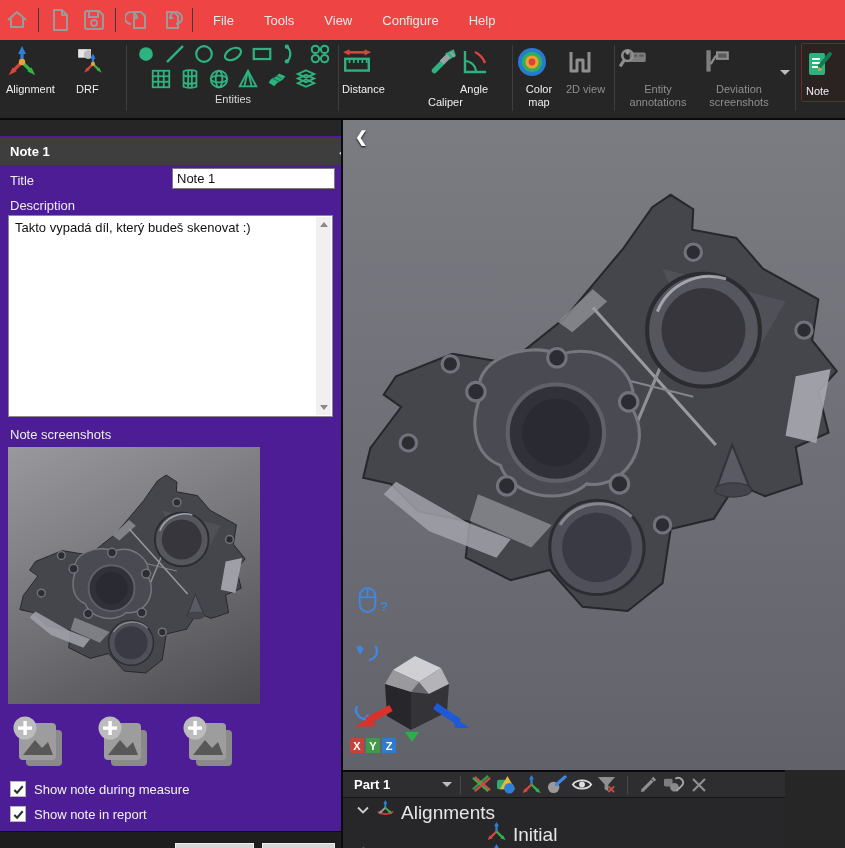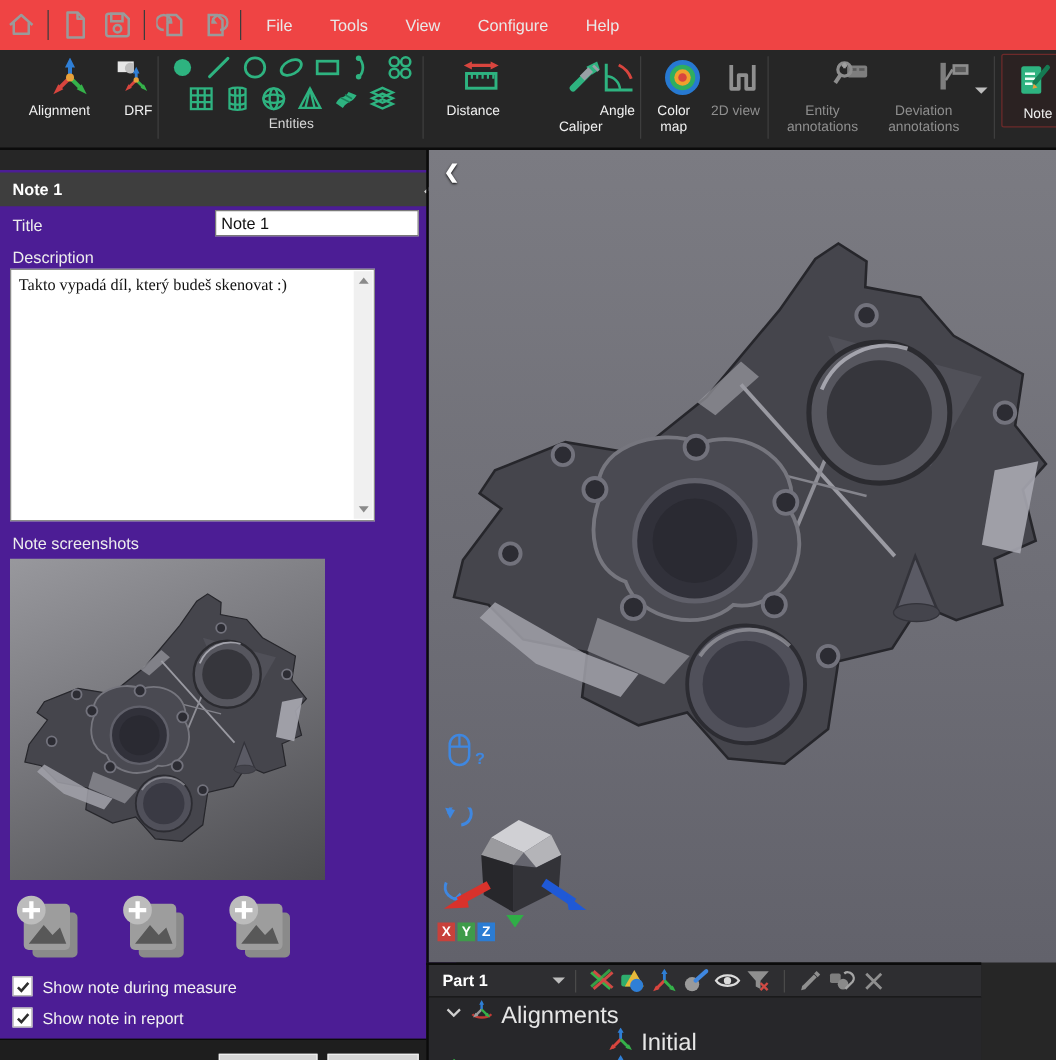--- a/index.html
+++ b/index.html
@@ -8,37 +8,37 @@
   svg{display:block;}
   
   .topbar{position:absolute;top:0;left:0;width:100%;height:40px;background:#ef4444;display:flex;align-items:center;}
   .qbtn{width:34px;height:32px;display:flex;align-items:center;justify-content:center;}
   .qdiv{width:1px;height:24px;background:#3c3c3c;margin:0 4px;}
   .menu{display:flex;align-items:center;margin-left:16px;gap:30px;}
   .menu-item{color:#e9e9e9;font-size:13px;cursor:default;}
   
   .ribbon{position:absolute;top:40px;left:0;width:100%;height:78px;background:#262626;border-bottom:2px solid #0b0b0b;}
   .rb-div{position:absolute;top:5px;height:66px;width:1px;background:#3e3e3e;}
-  .rb-btn{position:absolute;top:4px;display:flex;flex-direction:column;align-items:flex-end;gap:3px;}
+  .rb-btn{position:absolute;top:4px;display:flex;flex-direction:column;align-items:flex-start;gap:3px;}
   .rb-ico{height:36px;display:flex;align-items:center;justify-content:center;}
   .rb-lbl{font-size:11px;line-height:1.18;color:#f0f0f0;text-align:center;}
   .rb-btn.disabled .rb-lbl{color:#8f8f8f;}
   .rb-note{border:1px solid #6e2a2a;background:#2b2222;border-radius:2px;padding:2px 4px 3px 4px;}
   .ent-grid{position:absolute;top:3px;left:130px;width:206px;display:flex;flex-direction:column;align-items:center;}
   .ent-row{display:flex;gap:7px;margin-bottom:3px;}
   .caret{width:0;height:0;border-left:5px solid transparent;border-right:5px solid transparent;border-top:5px solid #bdbdbd;}
   
   .note-panel{position:absolute;top:136px;left:0;width:341px;height:728px;background:#4c1d95;padding-left:24px;}
   .np-header{position:absolute;top:2px;left:0;right:0;height:27px;background:#3e3e3e;display:flex;align-items:center;}
   .np-header-title{color:#fff;font-size:13px;font-weight:bold;margin-left:10px;}
   .np-header-chev{position:absolute;right:12px;top:9px;}
   .np-label{position:absolute;left:10px;color:#ededed;font-size:13px;}
   .np-title-input{position:absolute;left:172px;top:32px;width:153px;height:19px;background:#fff;color:#111;
       border:1px solid #7a7a7a;font-size:13px;font-family:"Liberation Sans",sans-serif;padding:0 4px;}
-  .np-textarea{position:absolute;left:8px;top:79px;width:292px;height:202px;background:#fff;border:1px solid #8a8a8a;box-sizing:border-box;font-family:Liberation Serif, serif;}
+  .np-textarea{position:absolute;left:8px;top:79px;width:325px;height:202px;background:#fff;border:1px solid #8a8a8a;box-sizing:border-box;}
   .np-text{position:absolute;left:6px;top:4px;right:20px;color:#111;font-size:13px;line-height:1.3;}
   .ta-scroll{position:absolute;top:1px;bottom:1px;right:1px;width:15px;background:#f0f0f0;}
   .ta-arrow{position:absolute;left:4px;width:0;height:0;border-left:4px solid transparent;border-right:4px solid transparent;}
   .ta-up{top:5px;border-bottom:5px solid #8a8a8a;}
   .ta-down{bottom:5px;border-top:5px solid #8a8a8a;}
   .thumb{position:absolute;left:8px;top:311px;width:252px;height:257px;background:linear-gradient(155deg,#98989d 0%,#77777c 45%,#4c4c50 100%);overflow:hidden;}
   .addshot{position:absolute;top:578px;width:58px;height:58px;}
   .np-check-row{position:absolute;left:10px;display:flex;align-items:center;gap:8px;}
   .checkbox{width:14px;height:14px;background:#fff;border:1px solid #b5b5b5;display:flex;align-items:center;justify-content:center;}
   .np-check-lbl{color:#f2f2f2;font-size:13px;}
@@ -529,21 +529,21 @@
           </svg>
         </div>
       <div class="rb-lbl">Entity annotations</div>
     </div>
     <div class="rb-btn disabled" style="left:700px;width:78px;">
       <div class="rb-ico">
           <svg width="32" height="30">
             <use href="#ic-devann"></use>
           </svg>
         </div>
-      <div class="rb-lbl">Deviation annotations</div>
+      <div class="rb-lbl">Deviation screenshots</div>
     </div>
     <div class="caret" style="position:absolute;left:780px;top:30px;"></div>
     <div class="rb-div" style="left:795px;"></div>
 
     <div class="rb-btn rb-note" style="left:801px;width:36px;top:3px;">
       <div class="rb-ico">
           <svg width="28" height="28">
             <use href="#ic-note"></use>
           </svg>
         </div>

